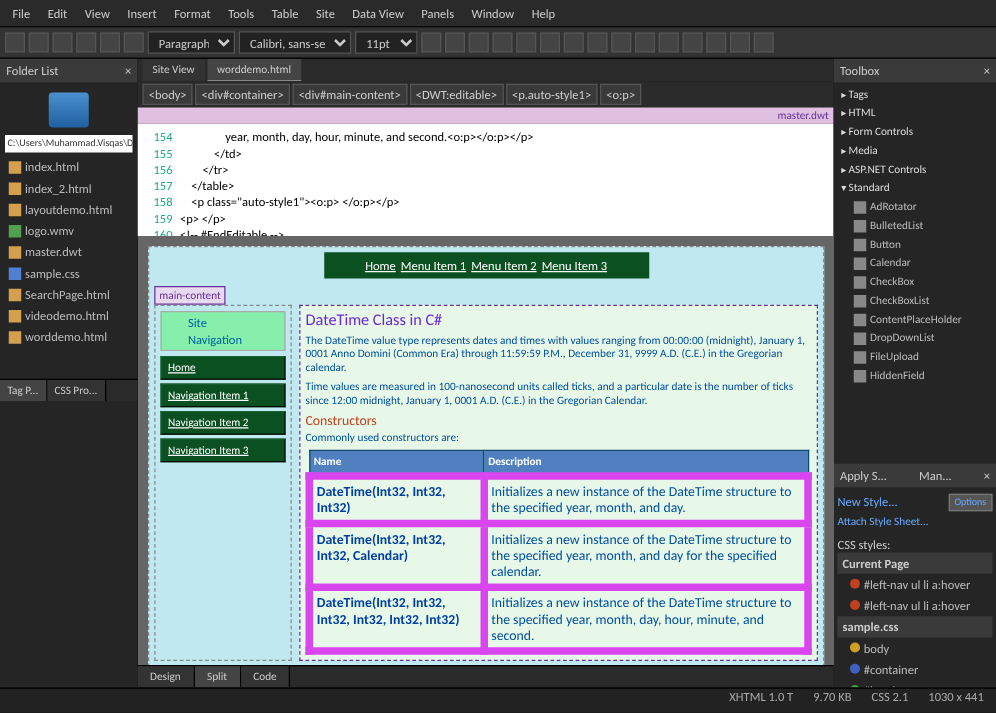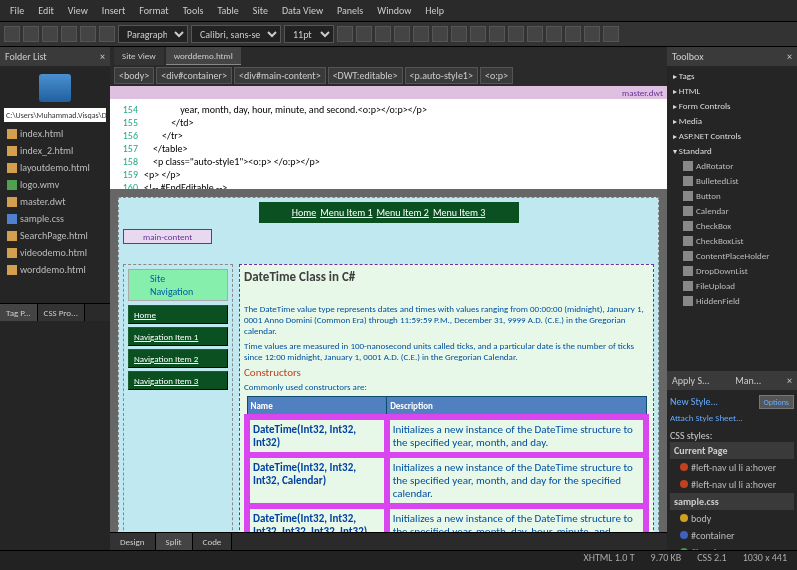--- a/index.html
+++ b/index.html
@@ -32,27 +32,27 @@
 .bc{background:#3a3a3a;padding:1px 4px;border:1px solid #555}
 .master-lbl{background:#e0c0e0;color:#663399;font-size:9px;padding:1px 4px;text-align:right}
 .code-area{background:#fff;color:#000;padding:4px;font-family:Consolas,monospace;font-size:9px;height:90px;overflow:hidden}
 .code-line{display:flex}
 .ln{width:30px;color:#2a8;text-align:right;padding-right:6px}
 .code-txt{flex:1;white-space:pre}
 .design-area{flex:1;background:#666;padding:8px;overflow:auto}
 .page{background:#c0e8f0;padding:4px;border:1px dashed #888}
 .nav-bar{background:#0a5020;color:#fff;padding:4px;text-align:center;font-size:9px;width:260px;margin:0 auto 6px}
 .nav-bar span{text-decoration:underline;margin:0 2px;cursor:pointer}
-.mc-label{color:#663399;font-size:9px;border:1px solid #663399;padding:1px 19px;display:inline-block;margin-bottom:20px;background:#e8d8f0}
+.mc-label{color:#663399;font-size:9px;border:1px solid #663399;padding:1px 3px;display:inline-block;margin-bottom:0;background:#e8d8f0}
 .content-row{display:flex;gap:6px}
 .sidenav{width:110px;border:1px dashed #888;padding:4px}
 .sidenav-title{background:#86efac;color:#0060a0;padding:2px 21px;font-size:10px;border:1px solid #aaa;margin-bottom:4px}
 .sn-btn{background:#0a5020;color:#fff;padding:3px 5px;margin-bottom:3px;text-decoration:underline;font-size:9px;cursor:pointer;border:1px outset #1a6030}
 .article{flex:1;border:1px dashed #663399;padding:4px;background:#e8f8e8}
-.article h3{color:#404040;font-size:13px;font-weight:bold;margin-bottom:19px}
+.article h3{color:#6d28d9;font-size:13px;font-weight:normal;margin-bottom:3px}
 .article p{color:#0050a0;font-size:9px;margin-bottom:4px}
 .article h4{color:#c04020;font-size:11px;font-weight:normal;margin-bottom:2px}
 table.ctor{width:100%;border-collapse:collapse;border:1px solid #5080c0}
 table.ctor th{background:#5080c0;color:#fff;padding:3px;font-size:9px;text-align:left;border:1px solid #0c4a6e}
 table.ctor td{padding:3px;font-size:11px;border:6px solid #d946ef;color:#0050a0;vertical-align:top}
 table.ctor td.name{color:#0040a0;font-weight:bold;width:35%}
 .view-tabs{display:flex;background:#2a2a2a;border-top:1px solid #000}
 .view-tab{padding:3px 10px;font-size:9px;background:#333;border-right:1px solid #000;cursor:pointer}
 .view-tab.active{background:#444}
 .right{width:130px;display:flex;flex-direction:column;background:#2a2a2a}

